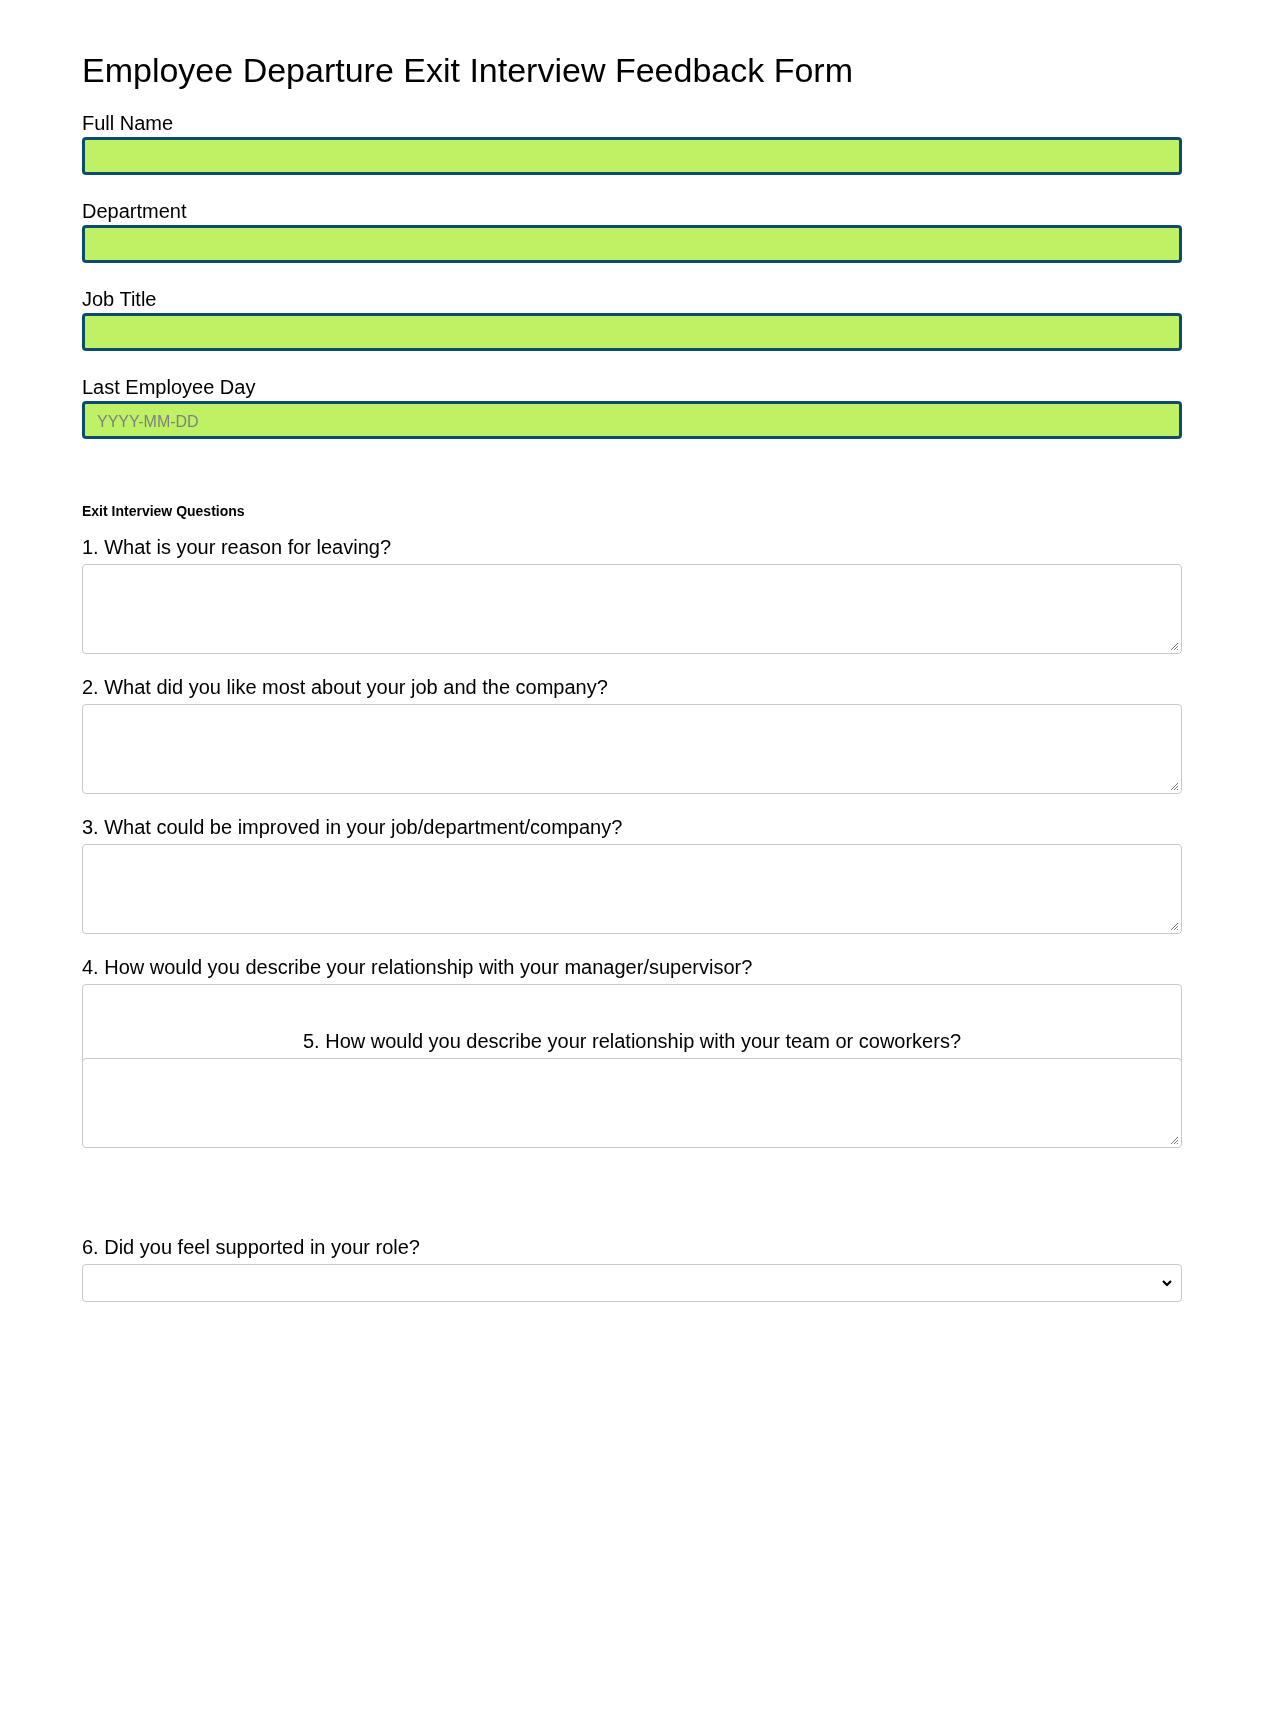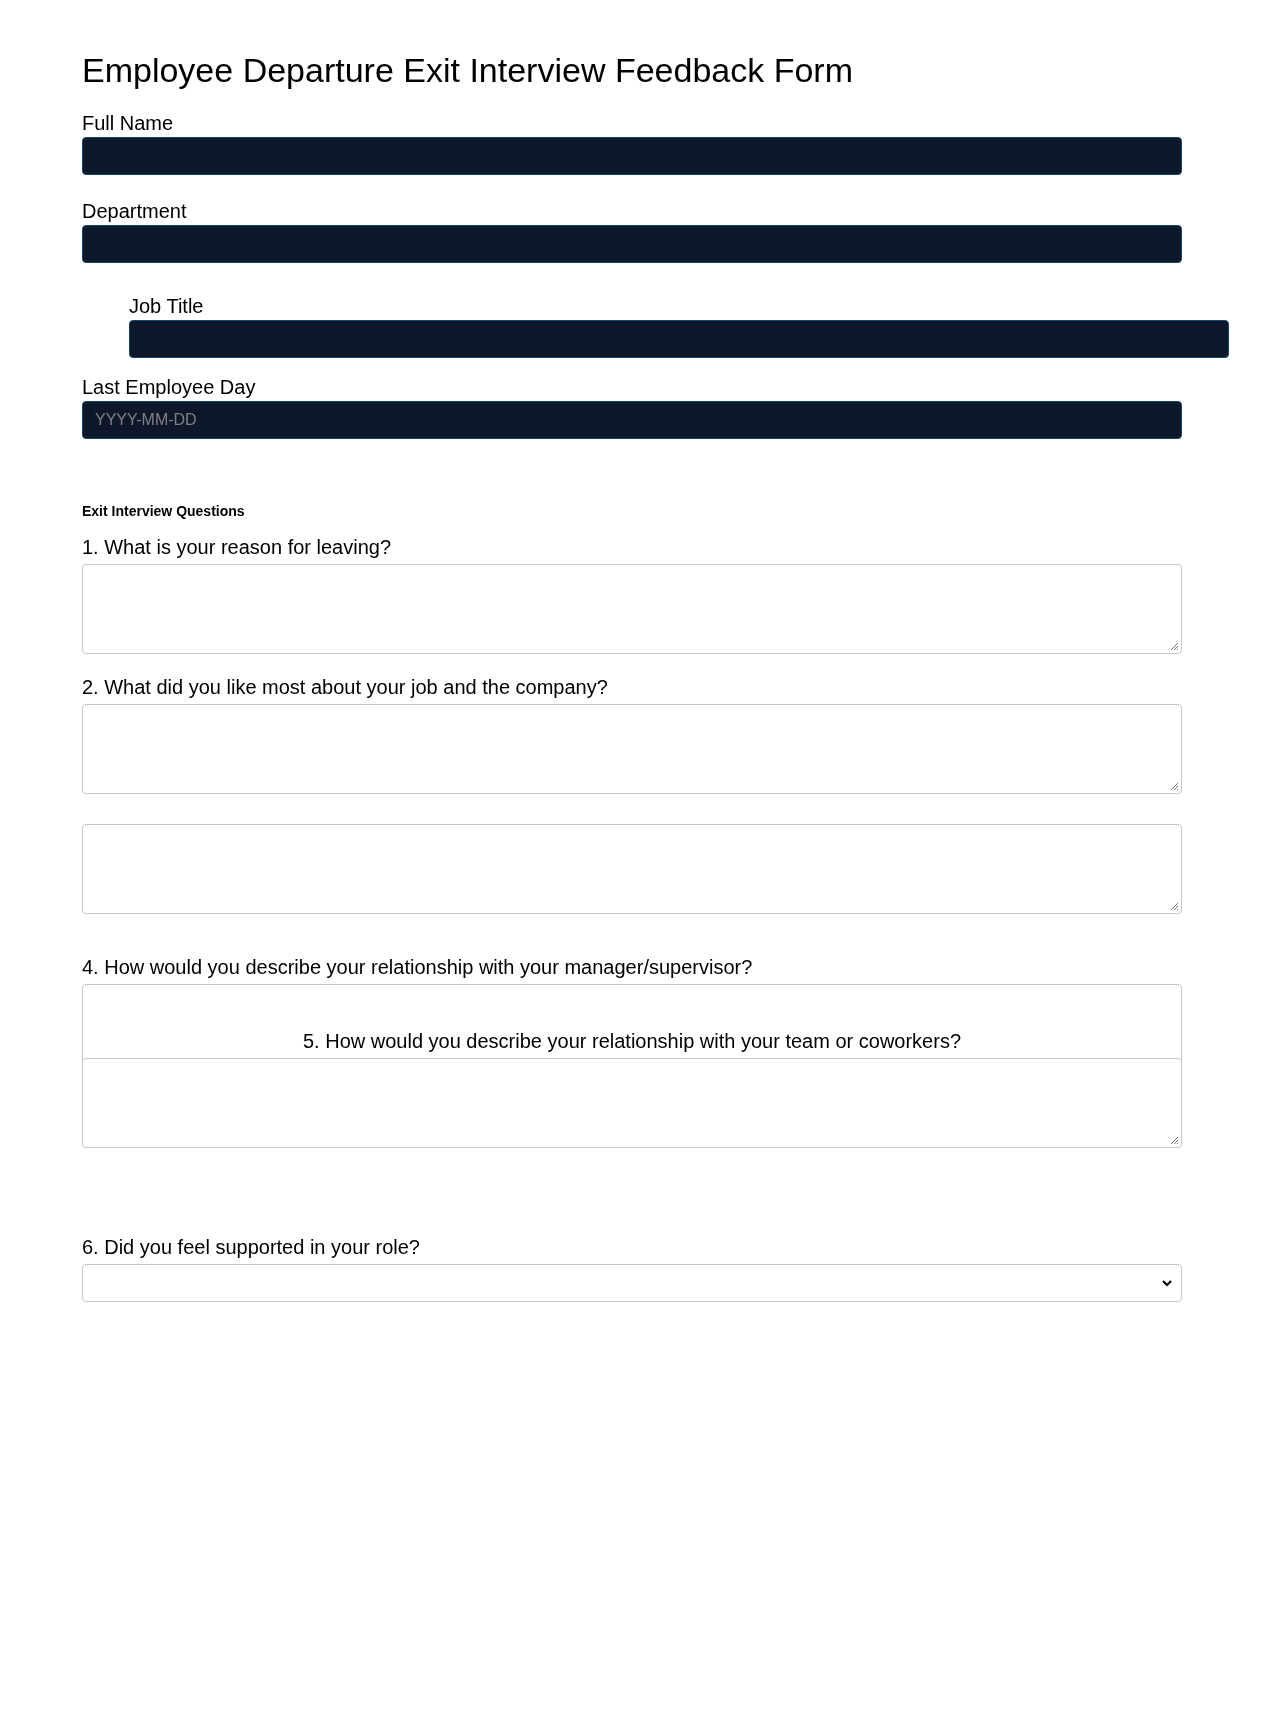--- a/index.html
+++ b/index.html
@@ -9,22 +9,22 @@
     }
     .container { position: absolute; left: 82px; top: 0; width: 1100px; }
     h1 {
       margin: 0; position: absolute; top: 48px; left: 0;
       font-size: 34px; font-weight: normal; line-height: 44px; white-space: nowrap;
     }
     .field { position: absolute; left: 0; width: 1100px; }
     .label { display: block; font-size: 20px; line-height: 20px; height: 20px; }
     .input {
       box-sizing: border-box; display: block; width: 1100px; height: 38px;
-      margin-top: 12px; border: 1px solid #0c4a6e; border-radius: 4px;
-      background: #0f172a; padding: 0 12px; font-family: "Liberation Sans", sans-serif;
+      margin-top: 12px; border: 3px solid #0c4a6e; border-radius: 4px;
+      background: #bef264; padding: 0 12px; font-family: "Liberation Sans", sans-serif;
       font-size: 16px; line-height: 36px; color: #000;
     }
     .input.placeholder { color: #808080; }
     .section-title {
       position: absolute; left: 0; font-size: 14px; font-weight: bold; line-height: 22px;
     }
     .textarea {
       position: relative; box-sizing: border-box; width: 1100px; height: 90px;
       margin-top: 7px; border: 1px solid #c8c8c8; border-radius: 4px; background: #fff;
     }
@@ -46,21 +46,21 @@
   <div class="field" style="top:113px;">
     <label class="label">Full Name</label>
     <div class="input" style="margin-top:4px;"></div>
   </div>
 
   <div class="field" style="top:201px;">
     <label class="label">Department</label>
     <div class="input" style="margin-top:4px;"></div>
   </div>
 
-  <div class="field" style="top:296px;margin-left:47px;">
+  <div class="field" style="top:289px;">
     <label class="label">Job Title</label>
     <div class="input" style="margin-top:4px;"></div>
   </div>
 
   <div class="field" style="top:377px;">
     <label class="label">Last Employee Day</label>
     <div class="input placeholder" style="margin-top:4px;">YYYY-MM-DD</div>
   </div>
 
   <div class="section-title" style="top:500px;">Exit Interview Questions</div>
@@ -77,20 +77,21 @@
   <div class="field" style="top:677px;">
     <label class="label">2. What did you like most about your job and the company?</label>
     <div class="textarea">
       <svg class="resize" viewBox="0 0 9 9">
           <path d="M8 1 L1 8 M8 4 L4 8 M8 7 L7 8" stroke="#777" stroke-width="1" fill="none"></path>
         </svg>
     </div>
   </div>
 
   <div class="field" style="top:817px;">
+    <label class="label">3. What could be improved in your job/department/company?</label>
     <div class="textarea">
       <svg class="resize" viewBox="0 0 9 9">
           <path d="M8 1 L1 8 M8 4 L4 8 M8 7 L7 8" stroke="#777" stroke-width="1" fill="none"></path>
         </svg>
     </div>
   </div>
 
   <div class="field" style="top:957px;">
     <label class="label">4. How would you describe your relationship with your manager/supervisor?</label>
     <div class="textarea">

